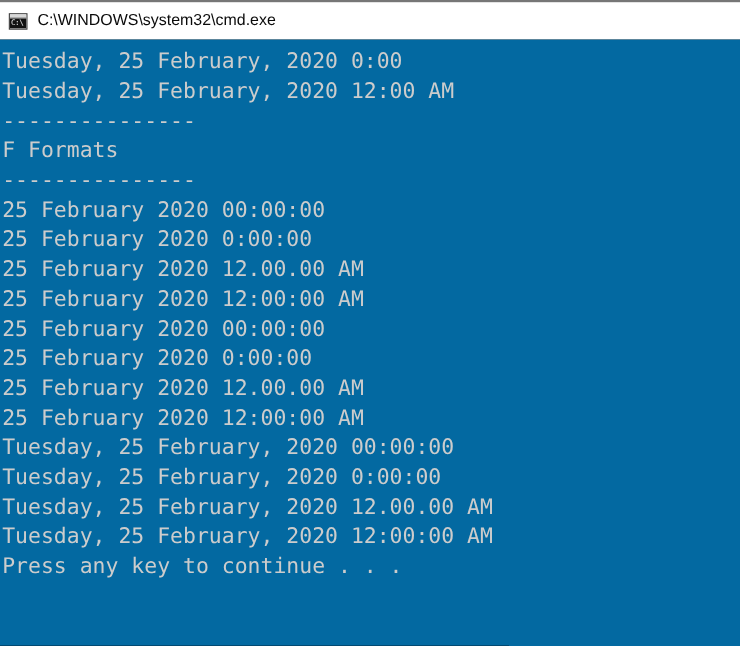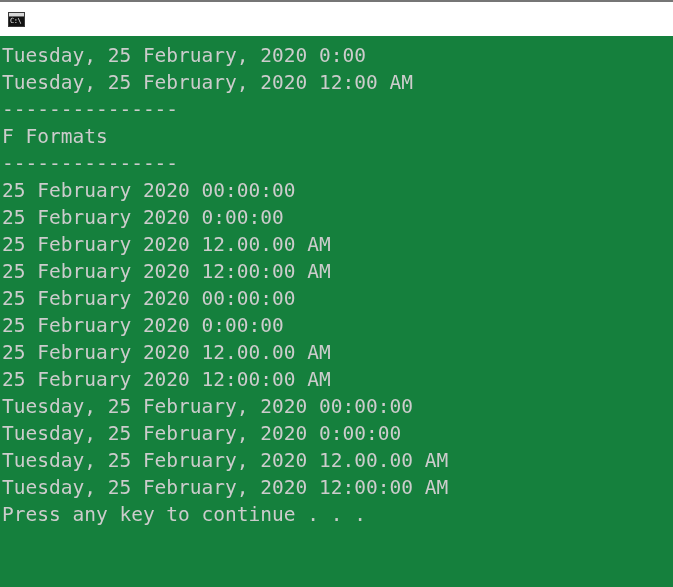--- a/index.html
+++ b/index.html
@@ -73,21 +73,21 @@
     font-family: "Liberation Sans", sans-serif;
     font-size: 14.5px;
     color: #0a0a0a;
     white-space: nowrap;
     letter-spacing: 0px;
   }
 
   
   #console {
     flex: 1 1 auto;
-    background: #15803d;
+    background: #0369a1;
     color: #cccccc;
     font-family: "DejaVu Sans Mono", monospace;
     font-size: 19.5px;
     line-height: 27px;
     padding: 6px 0 0 2px;
     box-sizing: border-box;
     overflow: hidden;
     white-space: pre;
     cursor: text;
   }
@@ -101,17 +101,18 @@
 </head>
 <body>
 
 <div id="window">
 
   <div id="titlebar">
     <div id="cmd-icon">
       <div class="icon-bar"></div>
       <div class="icon-screen">C:\</div>
     </div>
+    <div id="titlebar-title">C:\WINDOWS\system32\cmd.exe</div>
   </div>
 
   <div id="console"><div class="console-line">Tuesday, 25 February, 2020 0:00</div><div class="console-line">Tuesday, 25 February, 2020 12:00 AM</div><div class="console-line">---------------</div><div class="console-line">F Formats</div><div class="console-line">---------------</div><div class="console-line">25 February 2020 00:00:00</div><div class="console-line">25 February 2020 0:00:00</div><div class="console-line">25 February 2020 12.00.00 AM</div><div class="console-line">25 February 2020 12:00:00 AM</div><div class="console-line">25 February 2020 00:00:00</div><div class="console-line">25 February 2020 0:00:00</div><div class="console-line">25 February 2020 12.00.00 AM</div><div class="console-line">25 February 2020 12:00:00 AM</div><div class="console-line">Tuesday, 25 February, 2020 00:00:00</div><div class="console-line">Tuesday, 25 February, 2020 0:00:00</div><div class="console-line">Tuesday, 25 February, 2020 12.00.00 AM</div><div class="console-line">Tuesday, 25 February, 2020 12:00:00 AM</div><div class="console-line">Press any key to continue . . .</div></div>
 
 </div>
 
 </body></html>

